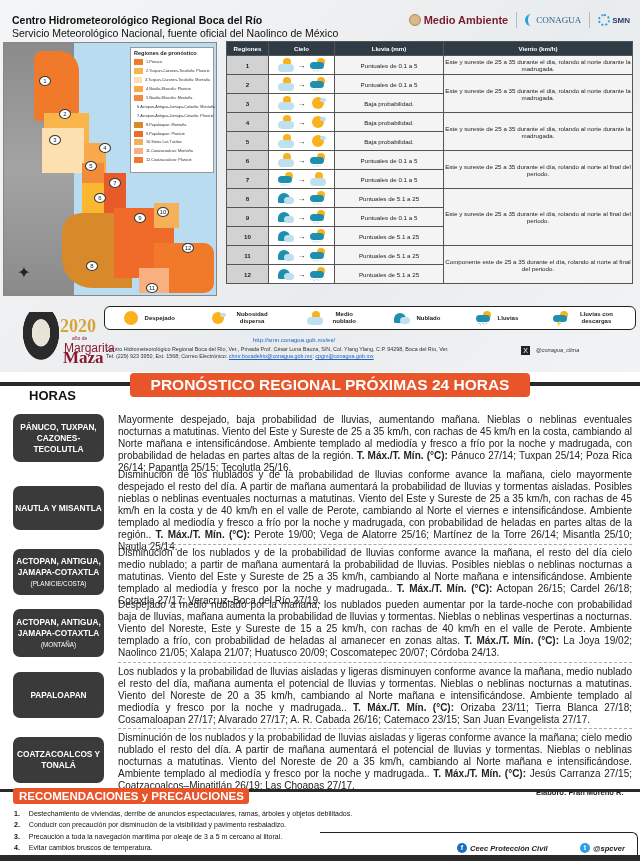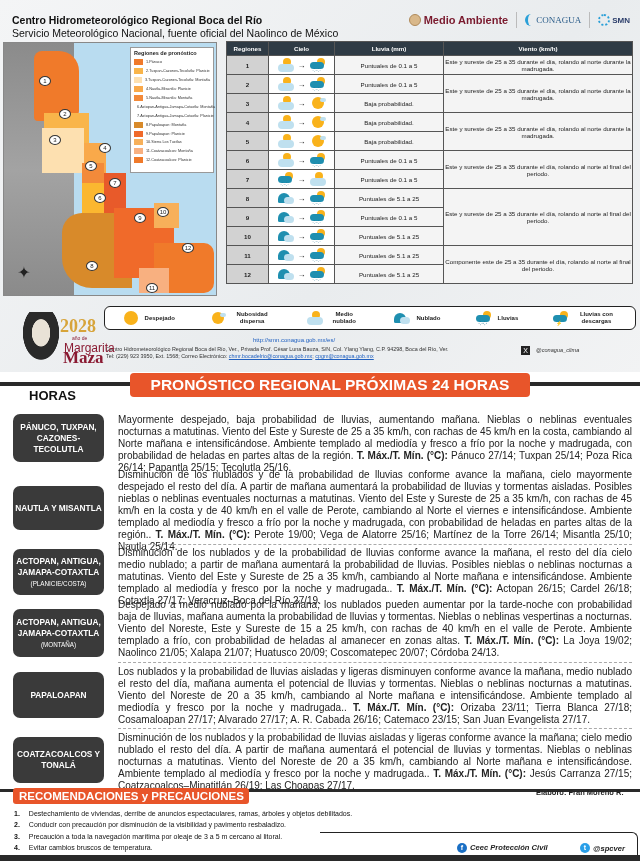--- a/index.html
+++ b/index.html
@@ -58,21 +58,21 @@
 .basin{position:absolute;left:13px;width:91px;background:#3a3a3a;color:#fff;border-radius:7px;font-size:8.3px;font-weight:bold;text-align:center;line-height:11px;display:flex;flex-direction:column;justify-content:center;padding:2px}
 .basin small{font-size:6.3px;font-weight:normal}
 .desc{position:absolute;left:118px;width:514px;font-size:10px;line-height:12px;text-align:justify;color:#222}
 .desc b{font-weight:bold}
 .dots{position:absolute;left:118px;width:514px;border-top:1px dashed #aaa}
 .rec-banner{position:absolute;left:13px;top:788px;width:236px;height:16px;background:#e8552a;border-radius:3px;color:#fff;font-weight:bold;font-size:11.5px;line-height:16px;padding-left:6px}
 .rec-list{position:absolute;left:14px;top:808px;font-size:7px;line-height:11.3px;color:#111}
 .rec-list li{list-style:none;display:flex;gap:9px}
 .elab{position:absolute;left:536px;top:788px;font-size:7.5px;font-weight:bold}
 .footer-shape{position:absolute;left:320px;top:832px;width:318px;height:24px;border-top:1.5px solid #222;border-right:1.5px solid #222;border-radius:0 6px 0 0}
-.fb{position:absolute;left:457px;top:843px;display:flex;align-items:flex-start;gap:3px;font-size:7.6px;font-weight:bold;font-style:italic}
+.fb{position:absolute;left:457px;top:843px;display:flex;align-items:center;gap:3px;font-size:7.6px;font-weight:bold;font-style:italic}
 .tw{position:absolute;left:580px;top:843px;display:flex;align-items:center;gap:3px;font-size:7.6px;font-weight:bold;font-style:italic}
 .sn{width:10px;height:10px;border-radius:50%;background:#1a6fc4;color:#fff;font-size:7px;text-align:center;line-height:10px;font-style:normal}
 .sn.tw-c{background:#2a9fe8}
 .bottom-bar{position:absolute;left:0;top:855px;width:640px;height:6px;background:#2a2a2a}
 </style>
 </head>
 <body>
 
 <div class="top"></div>
 
@@ -459,21 +459,21 @@
 <div class="url">http://smn.conagua.gob.mx/es/</div>
 <div class="addr">
   <div>Centro Hidrometeorológico Regional Boca del Río, Ver., Privada Prof. César Luna Bauza, S/N, Col. Ylang Ylang, C.P. 94298, Boca del Río, Ver.</div>
   <div><span>Tel: (229) 923 3950, Ext. 1568; Correo Electrónico: </span><span class="lnk">chmr.bocadelrio@conagua.gob.mx</span><span>; </span><span class="lnk">cpgm@conagua.gob.mx</span></div>
 </div>
 <div class="x-ico">X</div>
 <div class="x-handle">@conagua_clima</div>
 
 <div class="mm">
   <div class="mm-face"></div>
-  <div class="mm-year">2028</div>
+  <div class="mm-year">2020</div>
   <div class="mm-de">año de</div>
   <div class="mm-name1">Margarita</div>
   <div class="mm-name2">Maza</div>
 </div>
 
 <div class="sec-line" style="top:382px;width:640px"></div>
 <div class="banner">PRONÓSTICO REGIONAL PRÓXIMAS 24 HORAS</div>
 <div class="cuenca-lbl">HORAS</div>
 
 <div class="basin" style="top:414px;height:48px">

